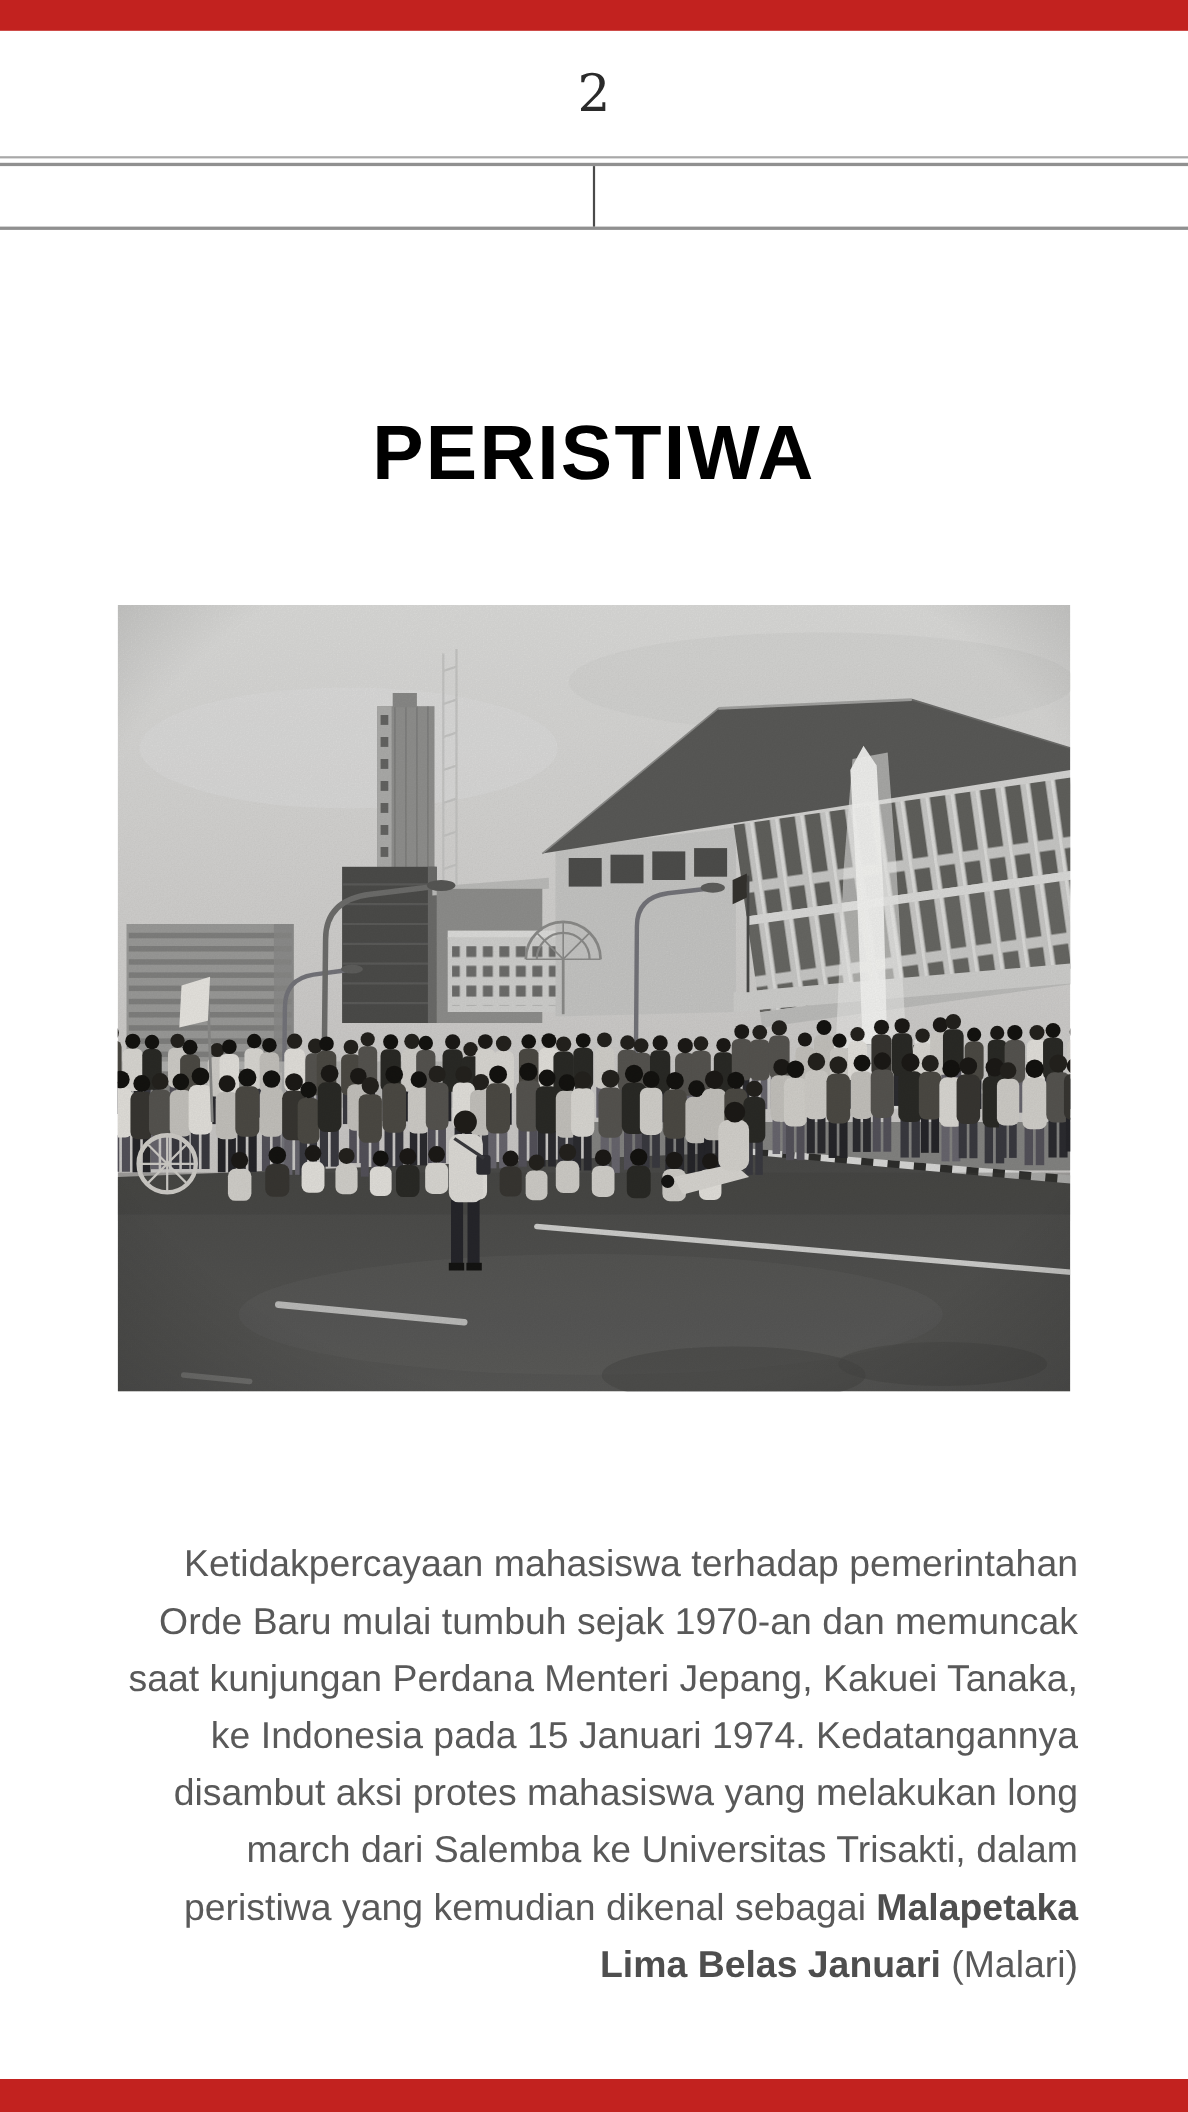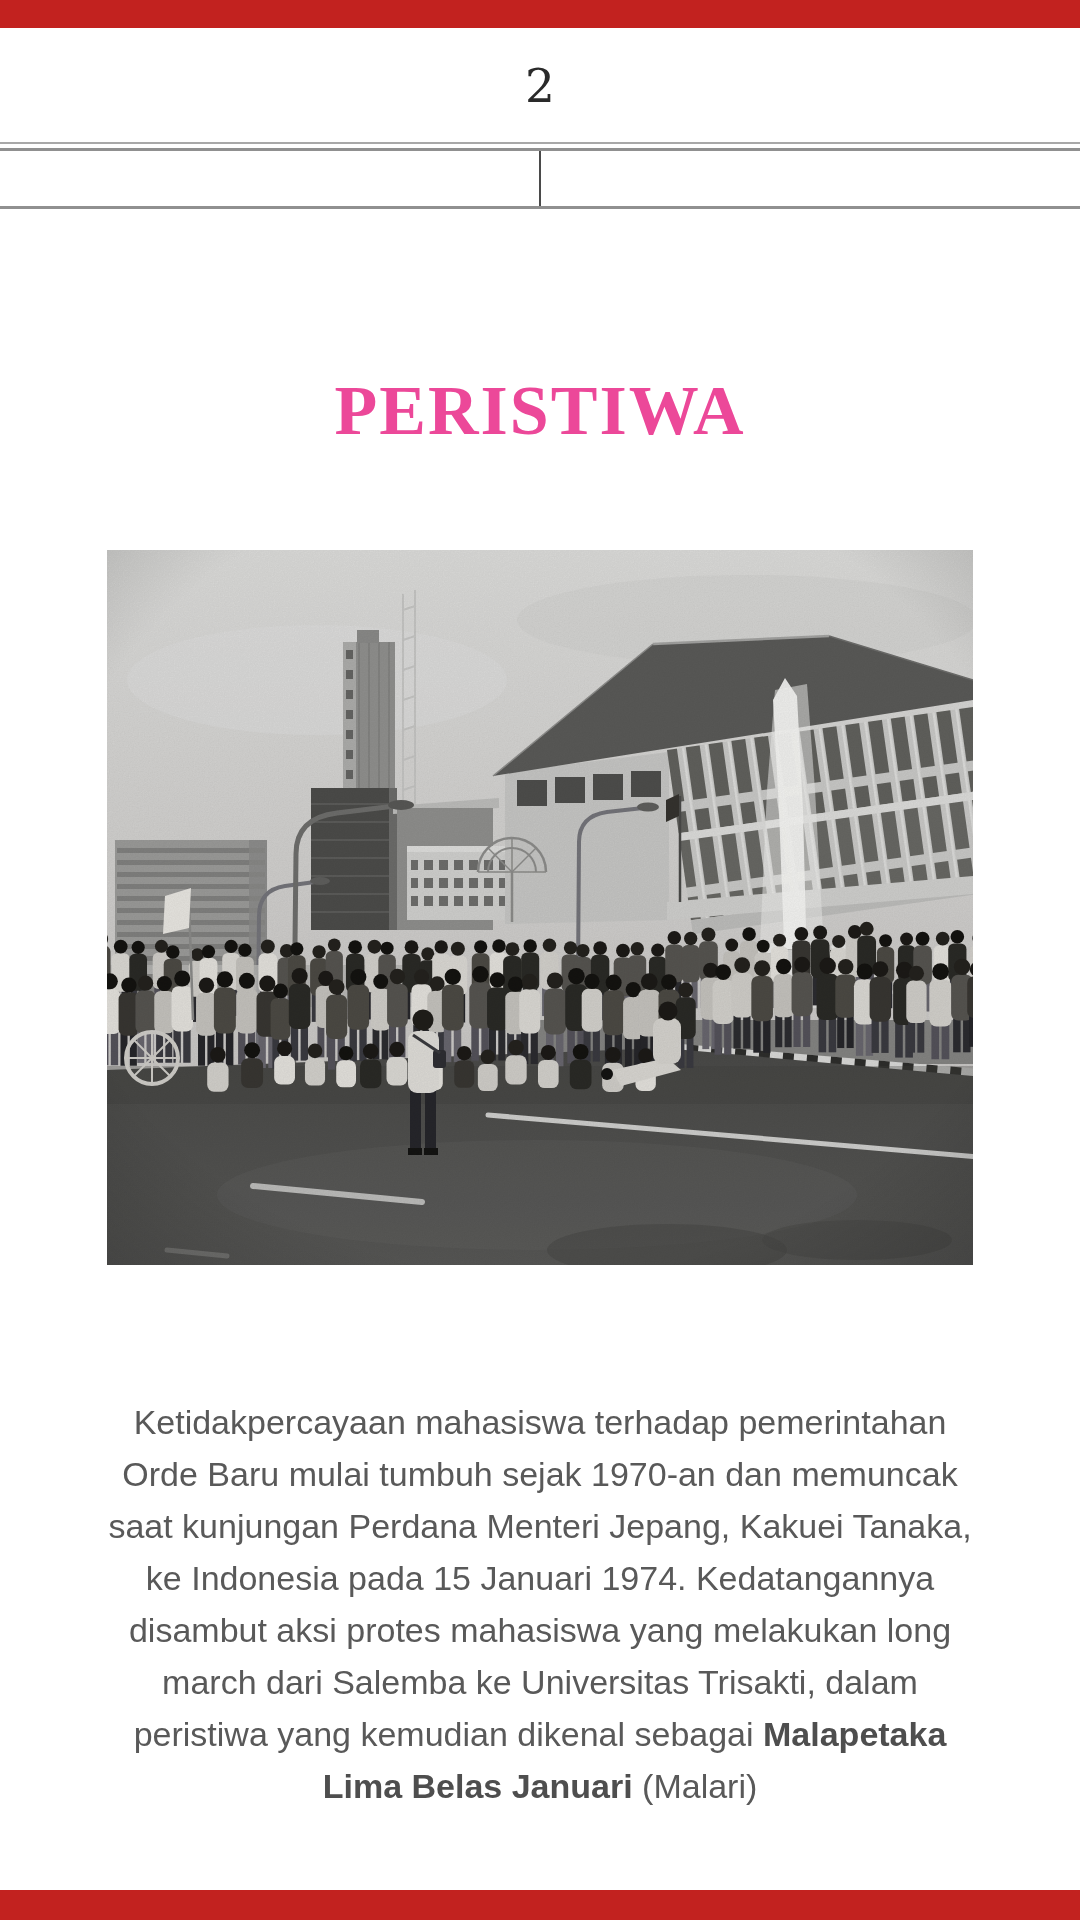--- a/index.html
+++ b/index.html
@@ -9,25 +9,25 @@
   .bar-top{top:0;height:28px;}
   .bar-bottom{top:1890px;height:30px;}
   .page-number{position:absolute;top:62px;left:0;width:1080px;text-align:center;
         font-family:"DejaVu Serif",serif;font-size:47px;line-height:1;color:#2a2a2a;}
   .header-rule{position:absolute;top:142px;left:0;width:1080px;height:2px;background:#a8a8a8;}
   .header-table{position:absolute;top:148px;left:0;width:1080px;height:61px;box-sizing:border-box;
         border-top:3px solid #909090;border-bottom:3px solid #909090;display:flex;}
   .header-table .cell{flex:1;}
   .cell-left{border-right:2px solid #4a4a4a;}
   .main-title{position:absolute;top:321px;left:0;width:1080px;text-align:center;
-        font-family:Liberation Serif, serif;font-weight:700;font-size:70px;line-height:86px;
-        letter-spacing:2px;color:#ec4899;}
+        font-family:Liberation Sans, sans-serif;font-weight:700;font-size:70px;line-height:86px;
+        letter-spacing:2px;color:#000000;}
   .main-title span{display:block;}
   .photo-frame{position:absolute;top:550px;left:107px;width:866px;height:715px;}
-  .body-text{position:absolute;top:1362px;left:100px;width:880px;text-align:center;
+  .body-text{position:absolute;top:1362px;left:100px;width:880px;text-align:right;
         font-size:34px;line-height:52px;color:#595959;}
   .body-text b{color:#4e4e4e;}
 </style>
 </head>
 <body>
 
 <div class="page">
 
   <div class="bar bar-top"></div>
 

